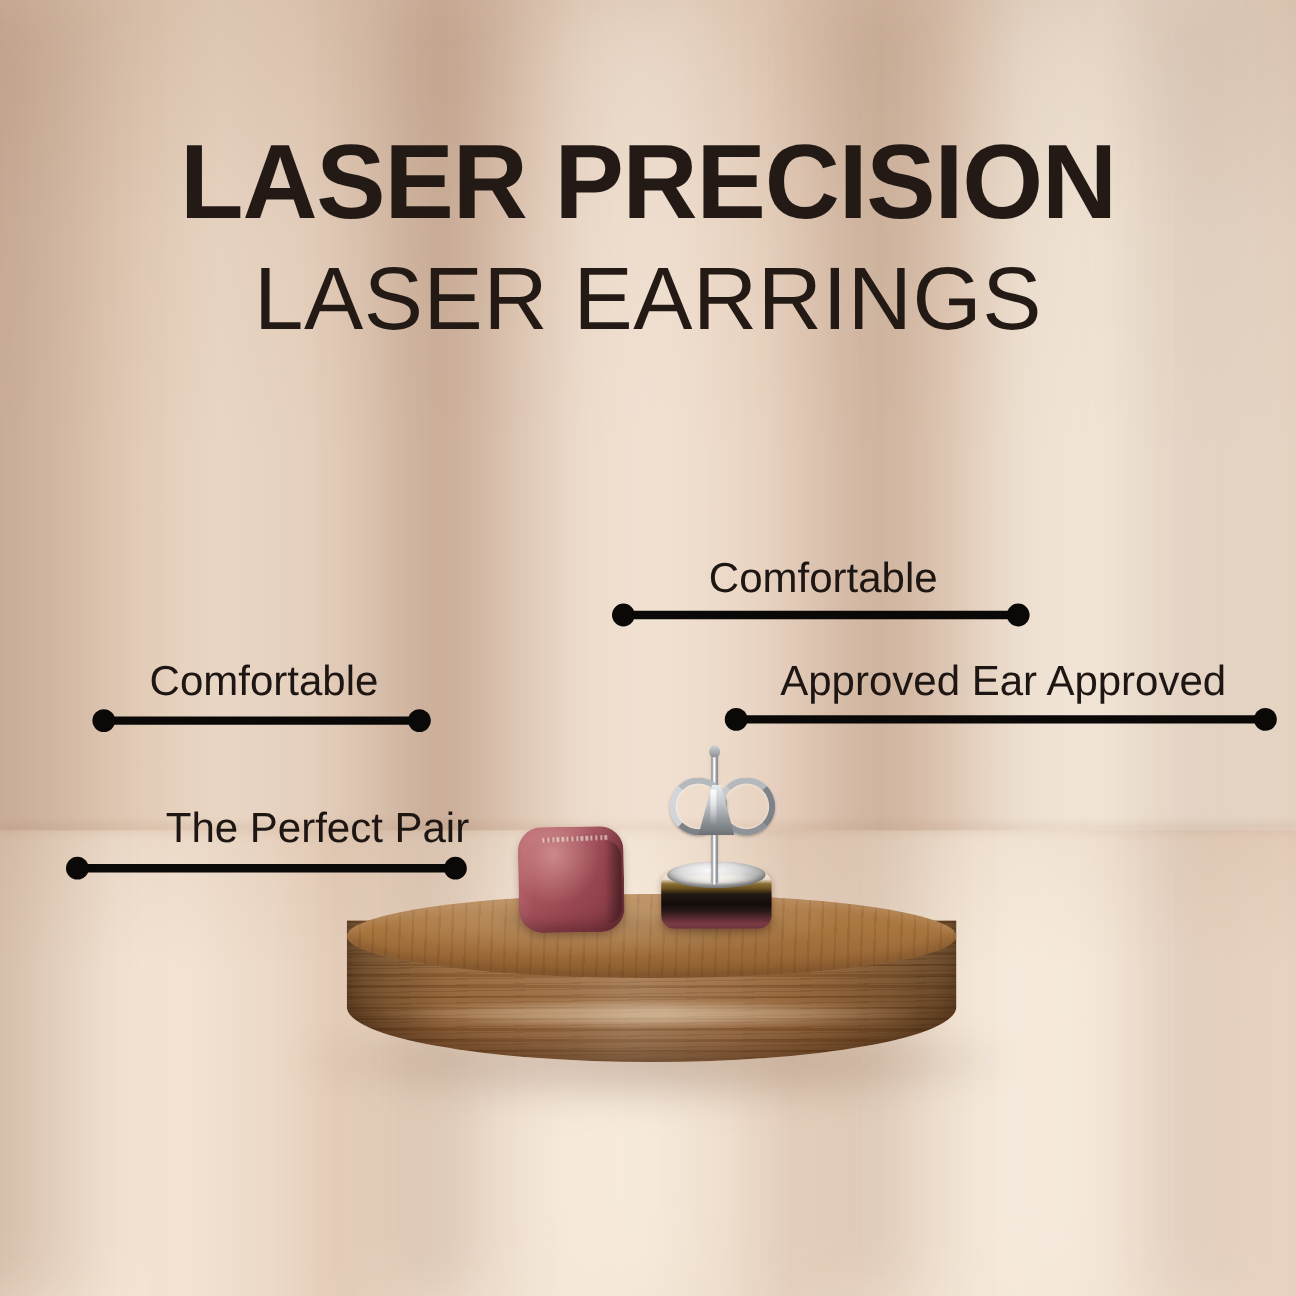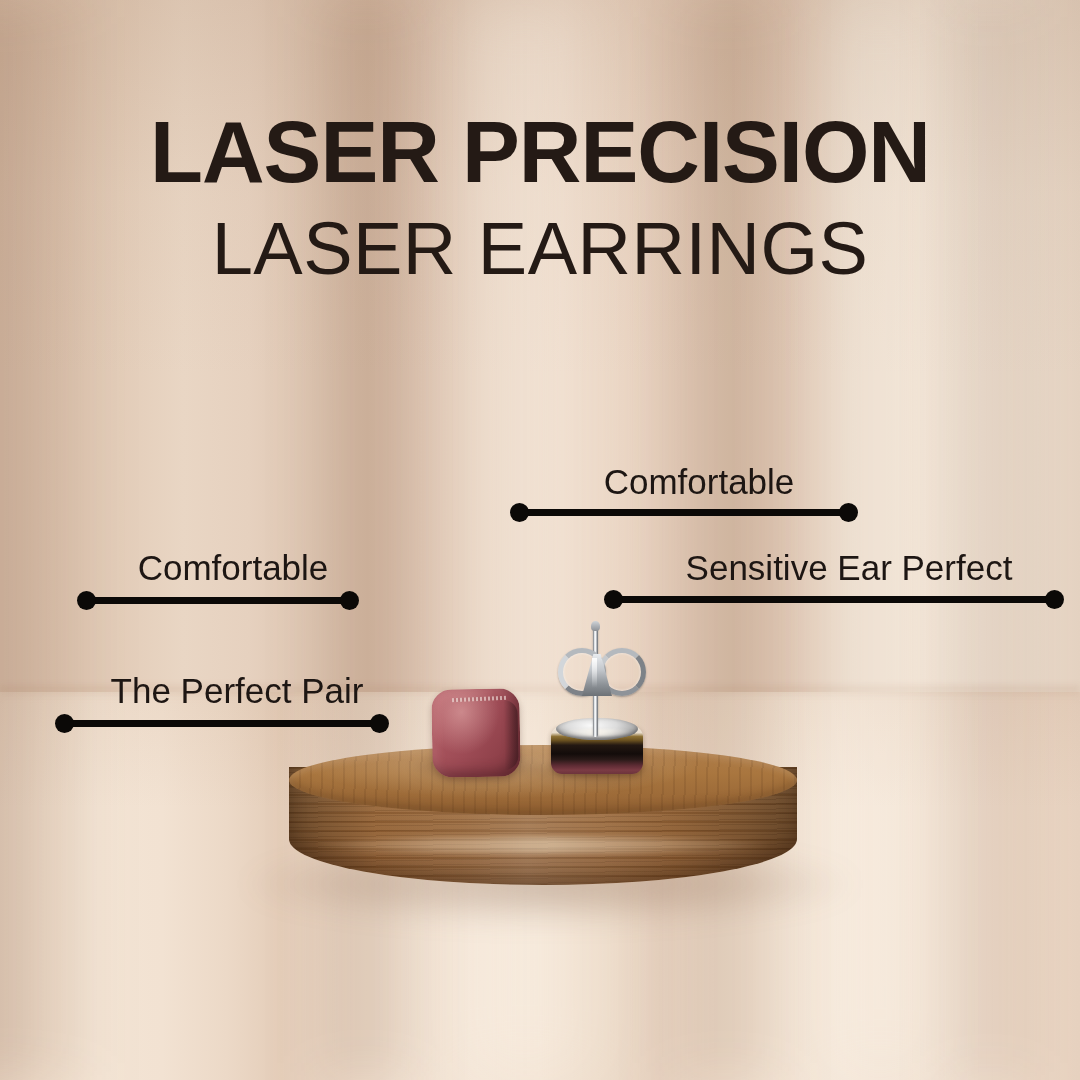--- a/index.html
+++ b/index.html
@@ -210,21 +210,21 @@
   }
   .bf-shine{
     position:absolute;left:34px;top:10px;width:5px;height:30px;
     background:linear-gradient(180deg,rgba(255,255,255,.9),rgba(255,255,255,0));
     filter:blur(.6px);
   }
 
   
   .callout{position:absolute;}
   .callout .cl-label{
-    position:absolute;left:15px;width:100%;text-align:center;
+    position:absolute;left:2px;width:100%;text-align:center;
     font-size:35px;font-weight:400;color:#1d1613;white-space:nowrap;line-height:1;
   }
   .callout .cl-line{
     position:absolute;left:9px;right:9px;height:7px;border-radius:4px;background:#0b0907;
   }
   .callout .cl-dot{
     position:absolute;width:19px;height:19px;border-radius:50%;background:#0b0907;top:-6px;
   }
   .callout .cl-dot.left{left:0;}
   .callout .cl-dot.right{right:0;}
@@ -238,21 +238,21 @@
   #callout-sensitive .cl-label{top:0;}
   #callout-sensitive .cl-line{top:46px;}
   #callout-sensitive .cl-dot{top:40px;}
 
   #callout-handcrafted{left:77px;top:550px;width:282px;}
   #callout-handcrafted .cl-label{top:0;}
   #callout-handcrafted .cl-line{top:47px;}
   #callout-handcrafted .cl-dot{top:41px;}
 
   #callout-perfect-pair{left:55px;top:673px;width:334px;}
-  #callout-perfect-pair .cl-label{top:0;}
+  #callout-perfect-pair .cl-label{top:0;text-align:right;}
   #callout-perfect-pair .cl-line{top:47px;}
   #callout-perfect-pair .cl-dot{top:41px;}
 </style>
 </head>
 <body>
 
 <div id="scene">
 
   <div class="wall"></div>
   <div class="floor"></div>
@@ -298,21 +298,21 @@
   </div>
 
   <div class="callout" id="callout-comfortable">
     <div class="cl-label">Comfortable</div>
     <div class="cl-line"></div>
     <div class="cl-dot left"></div>
     <div class="cl-dot right"></div>
   </div>
 
   <div class="callout" id="callout-sensitive">
-    <div class="cl-label">Sensitive Ear Perfect</div>
+    <div class="cl-label">Approved Ear Approved</div>
     <div class="cl-line"></div>
     <div class="cl-dot left"></div>
     <div class="cl-dot right"></div>
   </div>
 
   <div class="callout" id="callout-handcrafted">
     <div class="cl-label">Comfortable</div>
     <div class="cl-line"></div>
     <div class="cl-dot left"></div>
     <div class="cl-dot right"></div>

